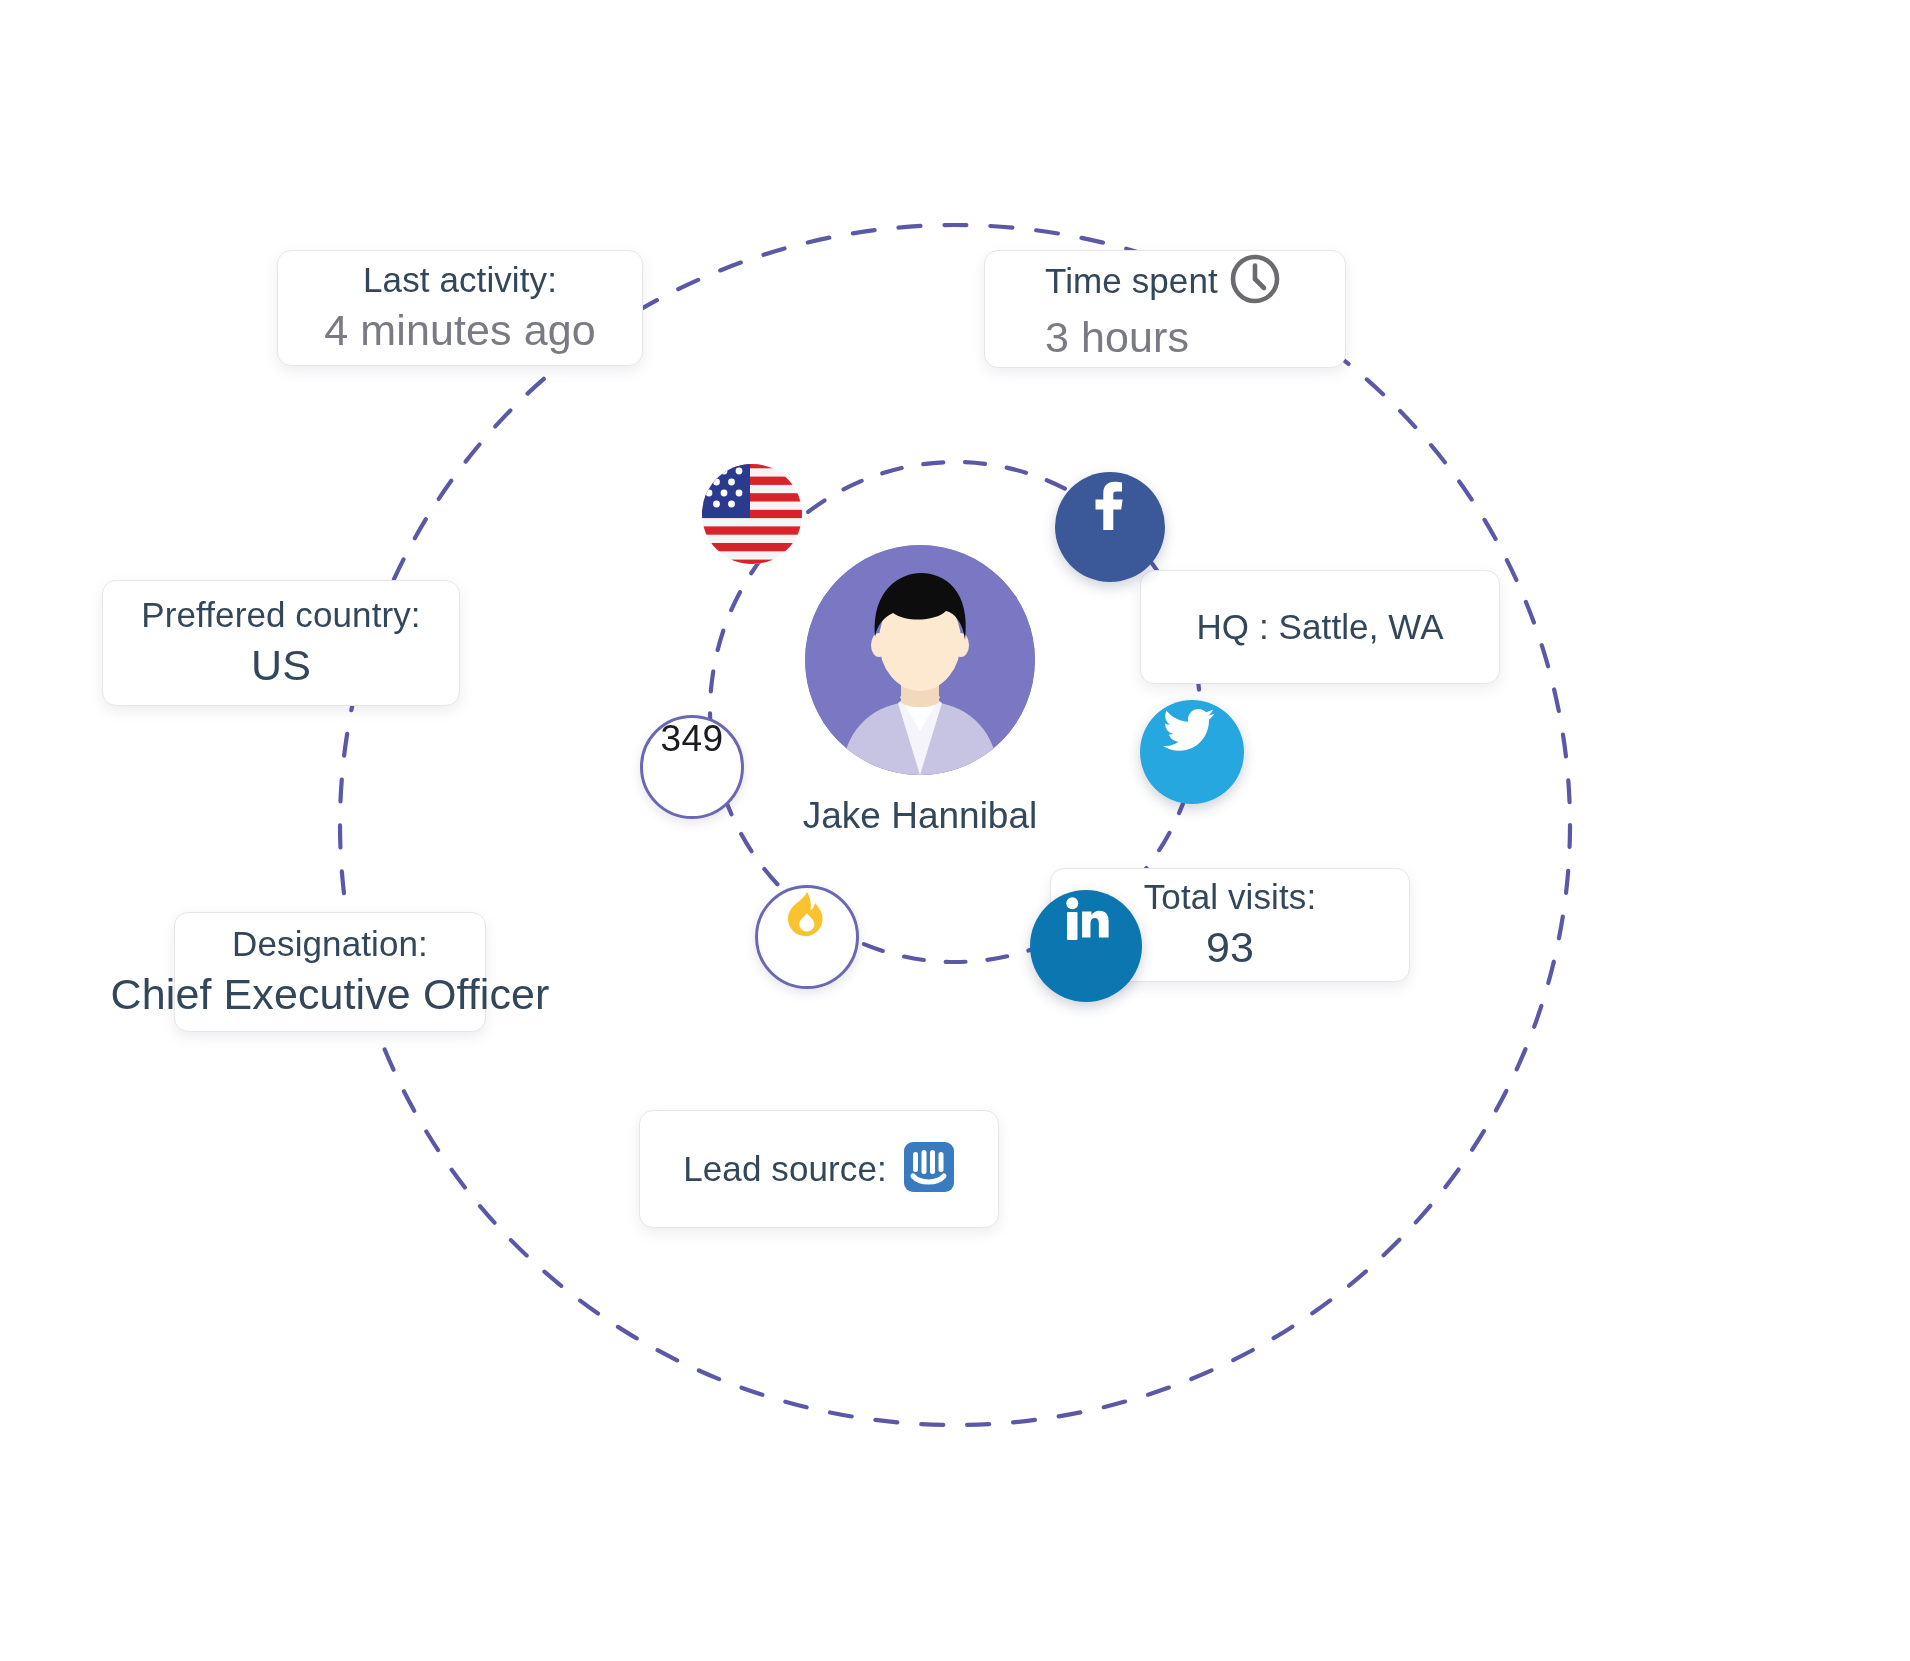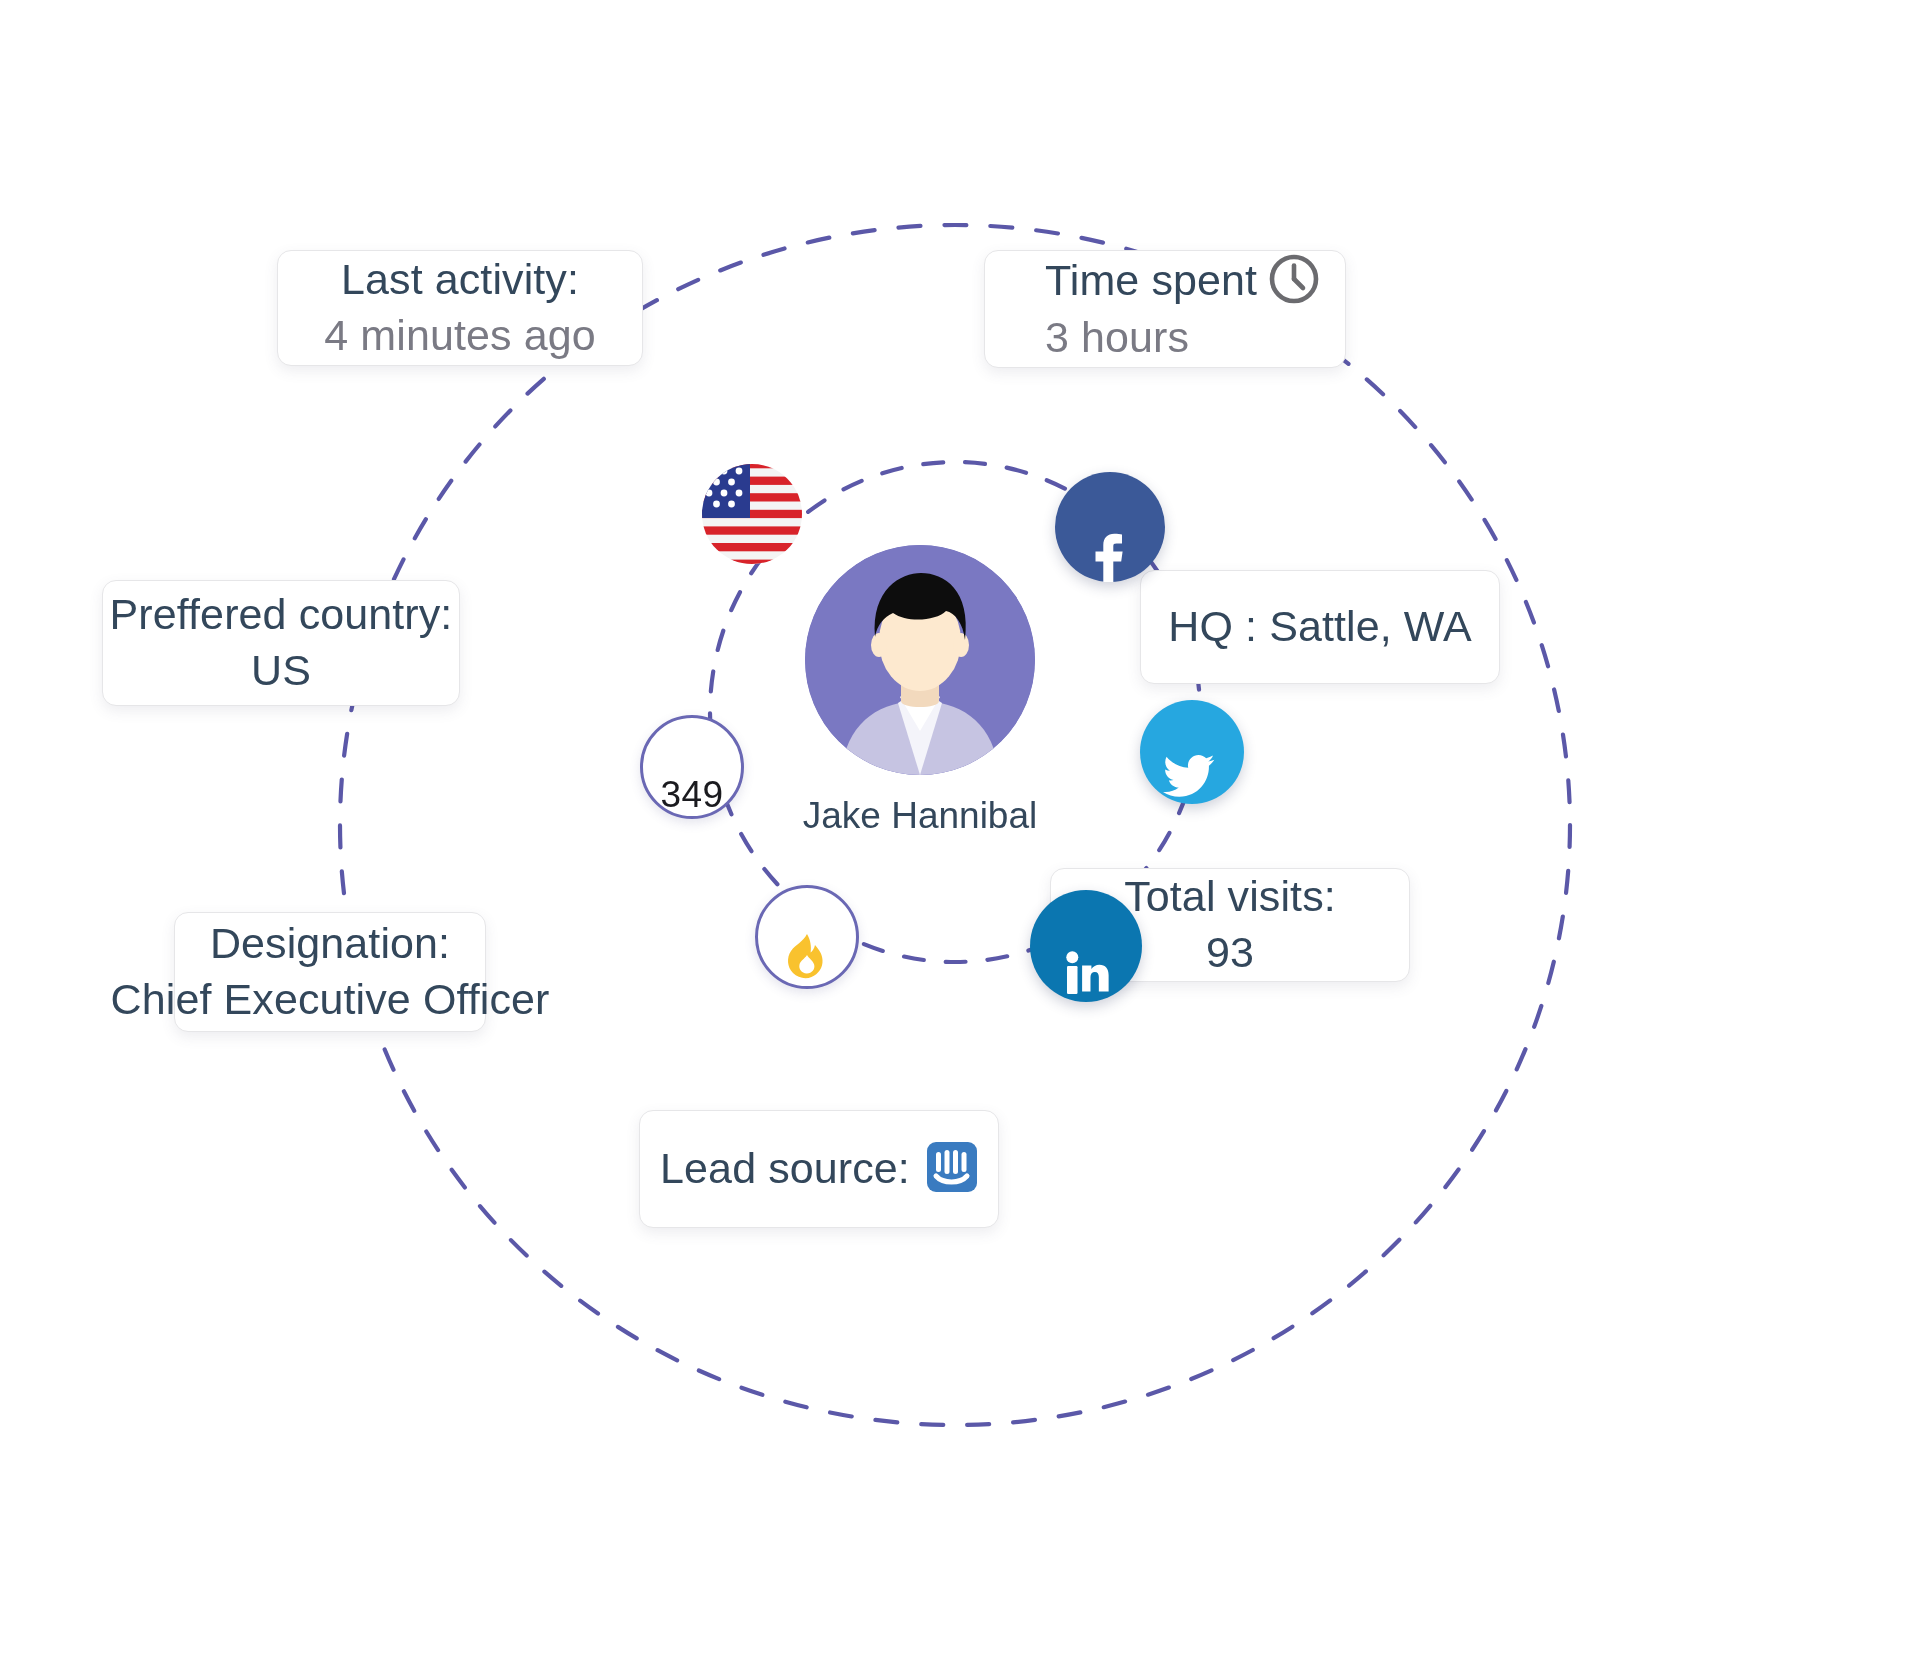--- a/index.html
+++ b/index.html
@@ -42,21 +42,21 @@
     z-index: 4;
   }
   .card .line1,
   .card .line2 {
     display: block;
     text-align: center;
     white-space: nowrap;
     line-height: 1.3;
   }
   .card .line1 {
-    font-size: 43px;
+    font-size: 35px;
     color: #33475b;
     letter-spacing: 0.1px;
   }
   .card .line2 {
     font-size: 43px;
     color: #33475b;
     letter-spacing: 0.1px;
   }
   .card .line2.muted {
     color: #7a7a84;
@@ -115,21 +115,21 @@
     text-align: center;
     font-size: 37px;
     color: #33475b;
     white-space: nowrap;
   }
 
   .node {
     position: absolute;
     border-radius: 50%;
     display: flex;
-    align-items: flex-end;
+    align-items: flex-start;
     justify-content: center;
     box-sizing: border-box;
   }
   .node.social {
     box-shadow: 0 5px 13px rgba(40, 50, 90, 0.22);
   }
   .node.ring {
     background: #ffffff;
     border: 3.6px solid #6a68b4;
     box-shadow: 0 4px 11px rgba(90, 90, 140, 0.16);

